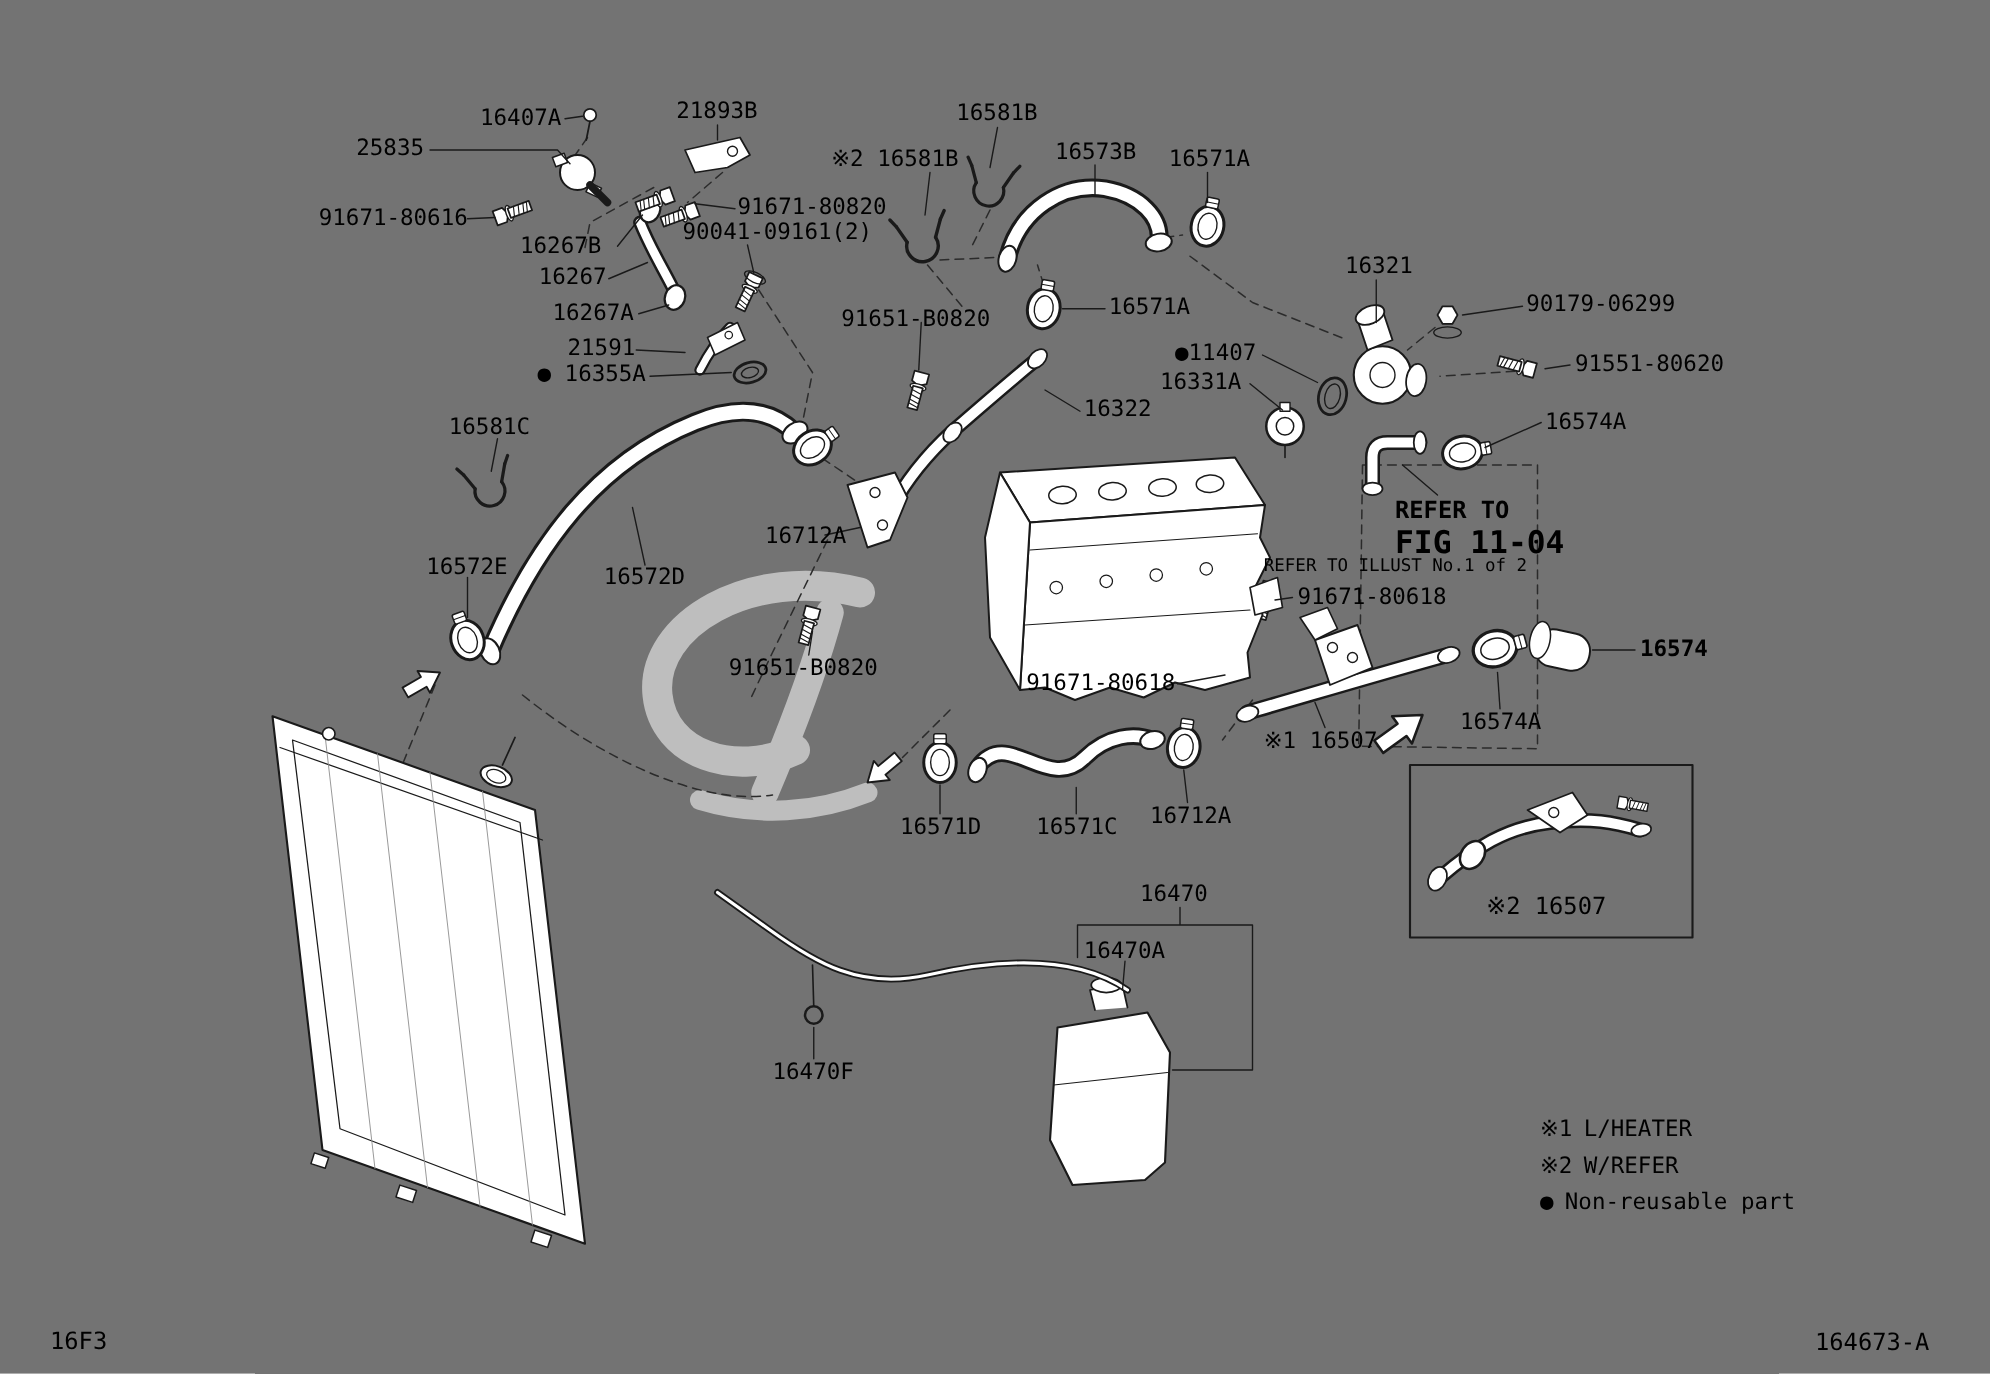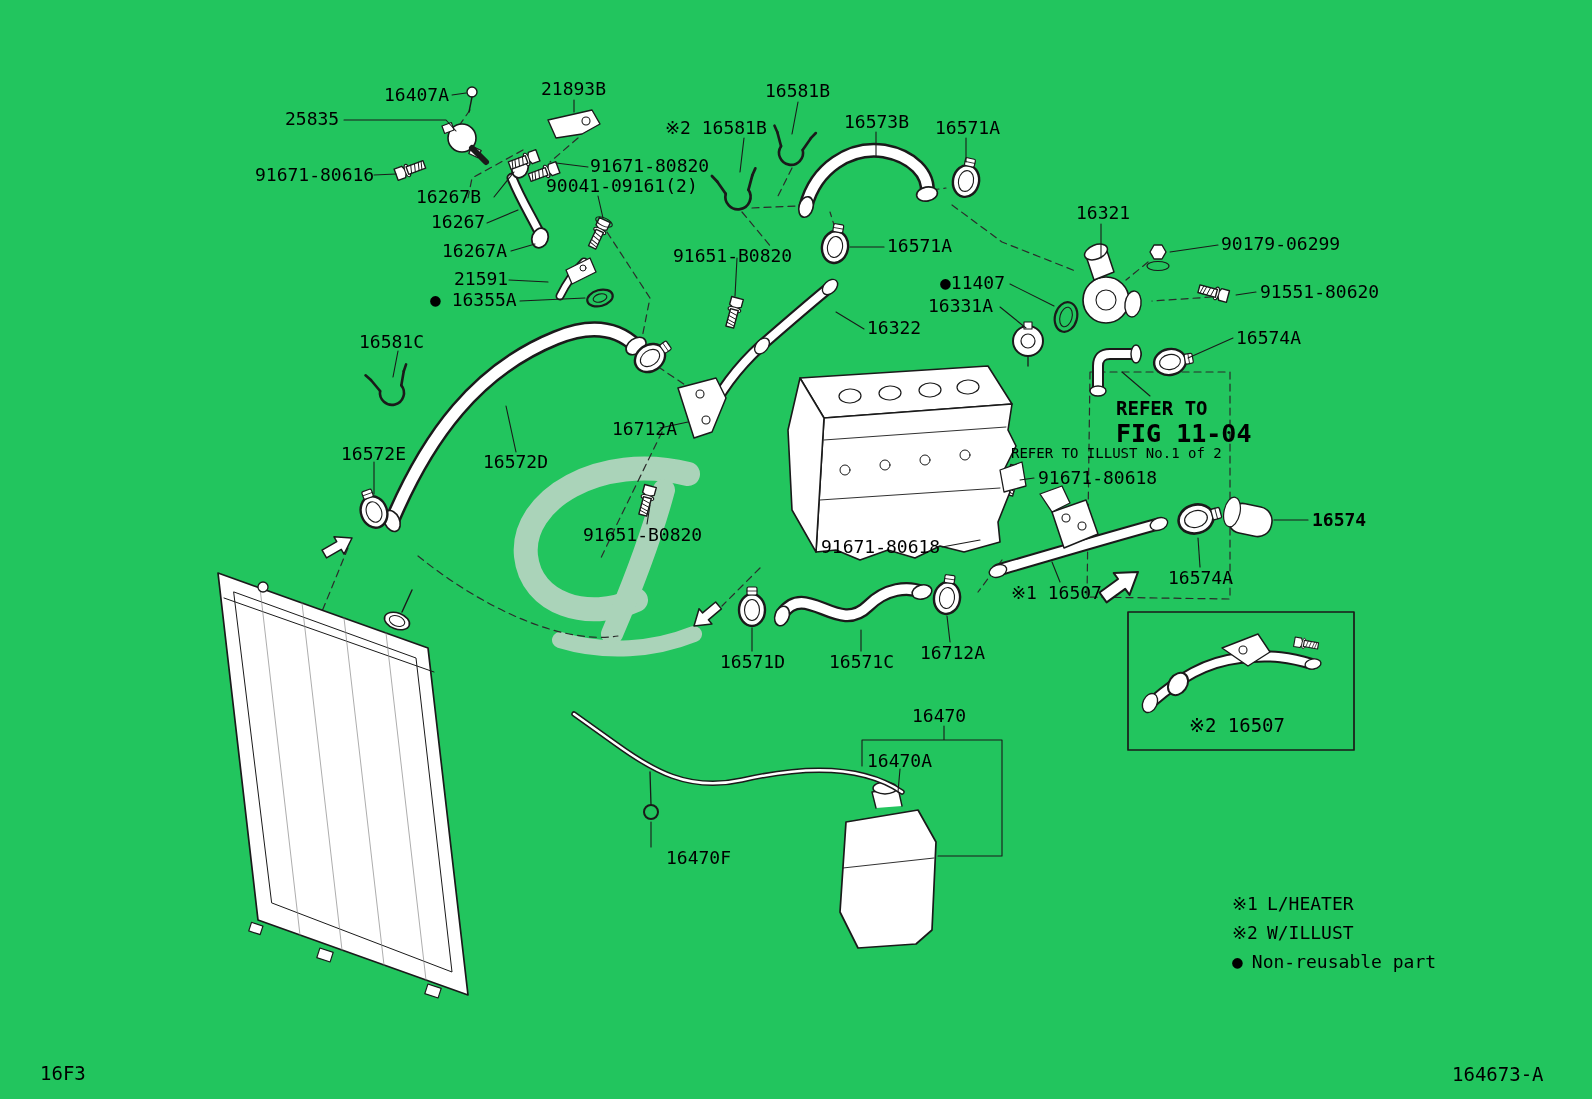--- a/index.html
+++ b/index.html
@@ -1,17 +1,17 @@
 <!DOCTYPE html>
 <html><head>
 <meta charset="utf-8">
 <style>
   html,body{margin:0;padding:0;background:#ffffff;}
   .stage{
-    position:relative;width:1592px;height:1099px;background:#22c55e;
+    position:relative;width:1592px;height:1099px;background:#737373;
     font-family:"DejaVu Sans Mono","DejaVu Sans",monospace;color:#000;overflow:hidden;
   }
   .art{position:absolute;inset:0;width:100%;height:100%;}
   .labels-layer{position:absolute;inset:0;pointer-events:none;}
   .plabel{
     position:absolute;font-size:18px;line-height:1.05;white-space:pre;
     color:#000;letter-spacing:0;
   }
   .legend{position:absolute;left:1232px;top:893px;font-size:18px;}
   .legend-item{display:flex;gap:9px;margin-bottom:8px;align-items:baseline;}
@@ -329,31 +329,31 @@
       <div class="plabel" style="left: 1312px; top: 511px; font-weight: bold;">16574</div>
       <div class="plabel" style="left: 821px; top: 538px;">91671-80618</div>
       <div class="plabel" style="left: 1168px; top: 569px;">16574A</div>
       <div class="plabel" style="left: 1011px; top: 584px;">※1 16507</div>
       <div class="plabel" style="left: 720px; top: 653px;">16571D</div>
       <div class="plabel" style="left: 829px; top: 653px;">16571C</div>
       <div class="plabel" style="left: 920px; top: 644px;">16712A</div>
       <div class="plabel" style="left: 912px; top: 707px;">16470</div>
       <div class="plabel" style="left: 867px; top: 752px;">16470A</div>
       <div class="plabel" style="left: 1189px; top: 716px; font-size: 19px;">※2 16507</div>
-      <div class="plabel" style="left: 618px; top: 849px; margin-left: 48px;">16470F</div>
+      <div class="plabel" style="left: 618px; top: 849px;">16470F</div>
     </div>
 
   <div class="legend" id="legend">
       <div class="legend-item">
     <span>※1</span>
         <span>L/HEATER</span>
   </div>
       <div class="legend-item">
     <span>※2</span>
-        <span>W/ILLUST</span>
+        <span>W/REFER</span>
   </div>
       <div class="legend-item">
     <span>●</span>
         <span>Non-reusable part</span>
   </div>
     </div>
 
   <div class="corner fig">16F3</div>
   <div class="corner draw">164673-A</div>
 </div>

